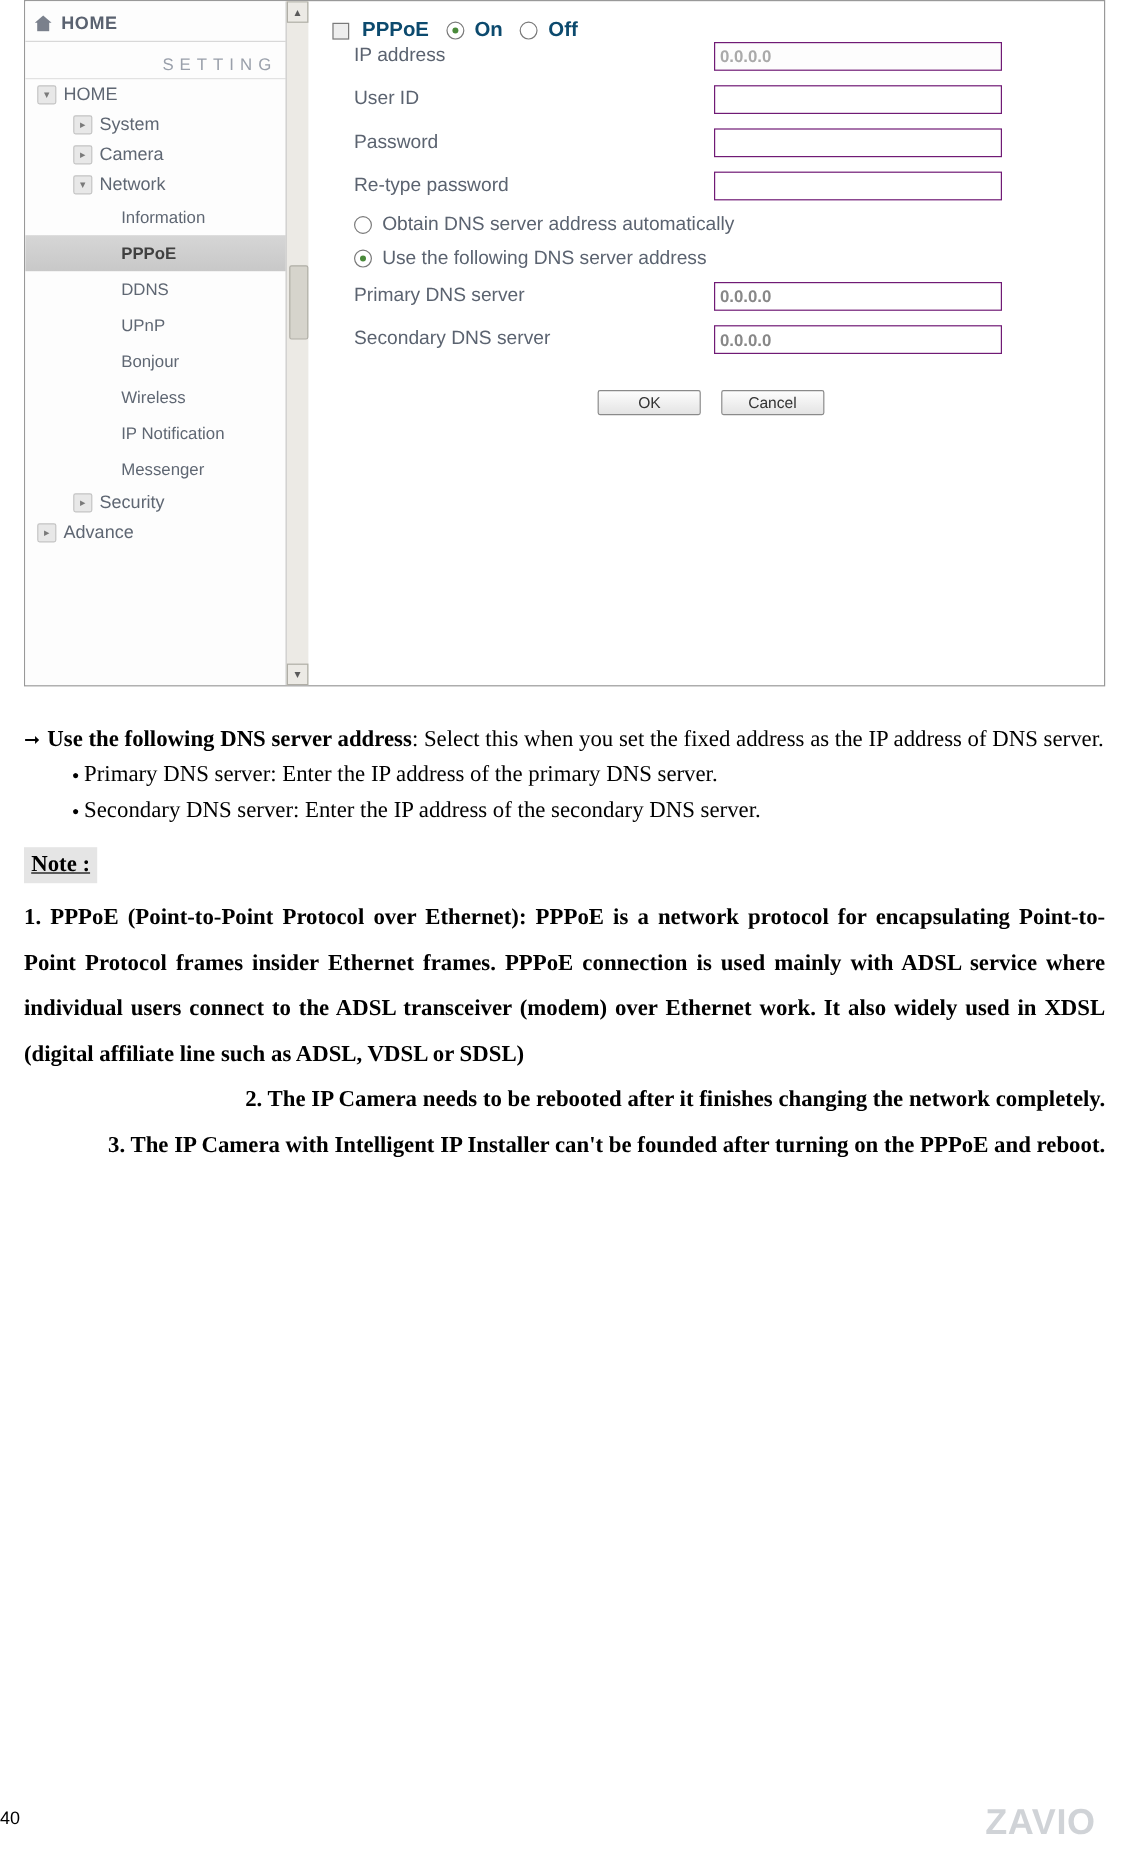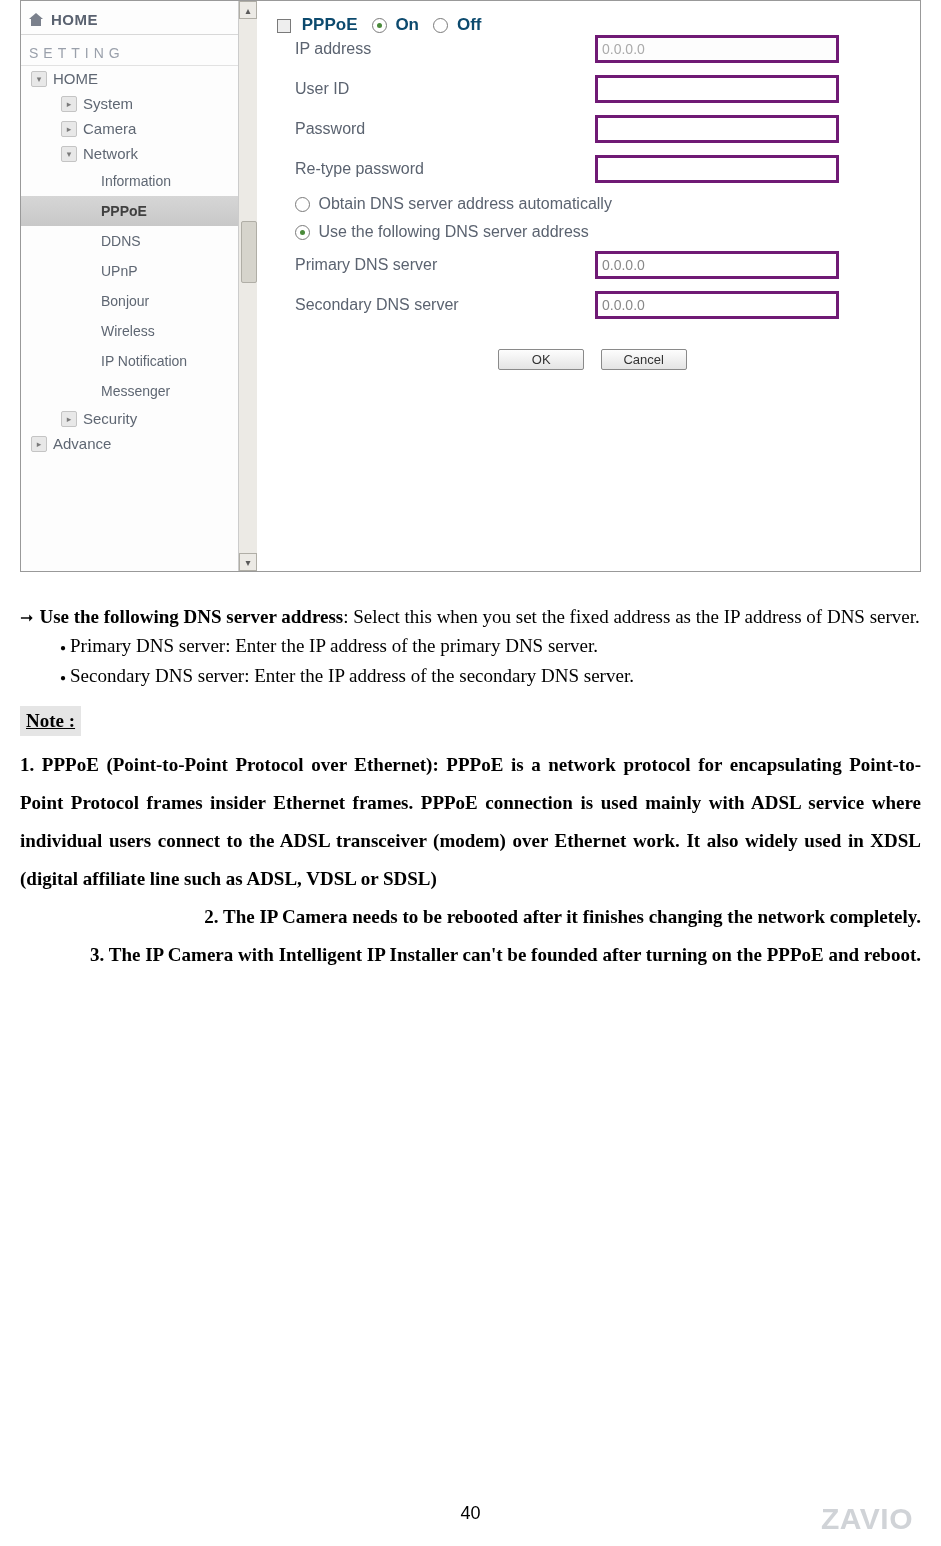--- a/index.html
+++ b/index.html
@@ -28,20 +28,21 @@
   }
   .sidebar {
     position: absolute;
     left: 0; top: 0;
     width: 218px;
     height: 100%;
     border-right: 1px solid #f97316;
     font-size: 15px;
     color: #656d7a;
     background: #fdfdfd;
+    text-align: right;
   }
   .scrollbar {
     position: absolute;
     right: -18px; top: 0;
     width: 18px; height: 100%;
     background: #eceae5;
     border-left: 1px solid #ccc;
   }
   .scroll-arrow {
     width: 18px; height: 18px;
@@ -112,27 +113,28 @@
   .form-panel {
     position:absolute;
     left: 256px; top: 14px; right: 12px;
     font-size: 16px;
     color:#5b6370;
   }
   .form-row { display:flex; align-items:center; margin-bottom: 12px; }
   .form-row .lbl { width: 300px; }
   .form-row .lbl.indent { padding-left: 18px; }
   .form-input {
-    border: 3px solid #701a75;
+    border: 1px solid #701a75;
     height: 22px;
     width: 230px;
     padding: 0 4px;
     font-size: 14px;
     color:#888;
     background:#fff;
+    font-weight:bold;
   }
   .form-input.disabled { color:#aaa; background:#fdfdfd;}
   .radio {
     width:13px;height:13px;border:1px solid #7a7a7a;border-radius:50%;
     display:inline-flex;align-items:center;justify-content:center;margin-right:4px;
     vertical-align:middle;
   }
   .radio.checked::after{ content:""; width:5px;height:5px;border-radius:50%;background:#4a8a3a;}
   .chkbox {
     width:12px;height:12px;border:1px solid #7a7a7a;display:inline-block;margin-right:6px;vertical-align:middle;
@@ -161,21 +163,21 @@
   .sub-bullet::before{ content:"\25CF"; font-size:10px; margin-right:4px; vertical-align:middle;}
   .note-hdr {
     font-weight:bold; text-decoration:underline;
     background:#e5e5e5; padding:0 6px; display:inline-block;
     margin-top: 16px; margin-bottom: 10px;
   }
   .note-body { font-weight:bold; text-align:justify; line-height: 2.0; }
   .note-body.left { text-align:right; }
   .page-num {
     position:absolute; bottom: 22px; left:0; right:0;
-    text-align:center; font-size:18px; font-family: Arial;
+    font-size:15px; font-family: Arial;
   }
   .watermark {
     position:absolute; bottom: 10px; right: 28px;
     font-size: 30px; font-weight: 900; letter-spacing: 0.5px;
     color: rgba(120,130,140,0.35);
     font-family: Arial, sans-serif;
   }
 </style>
 </head>
 <body>

